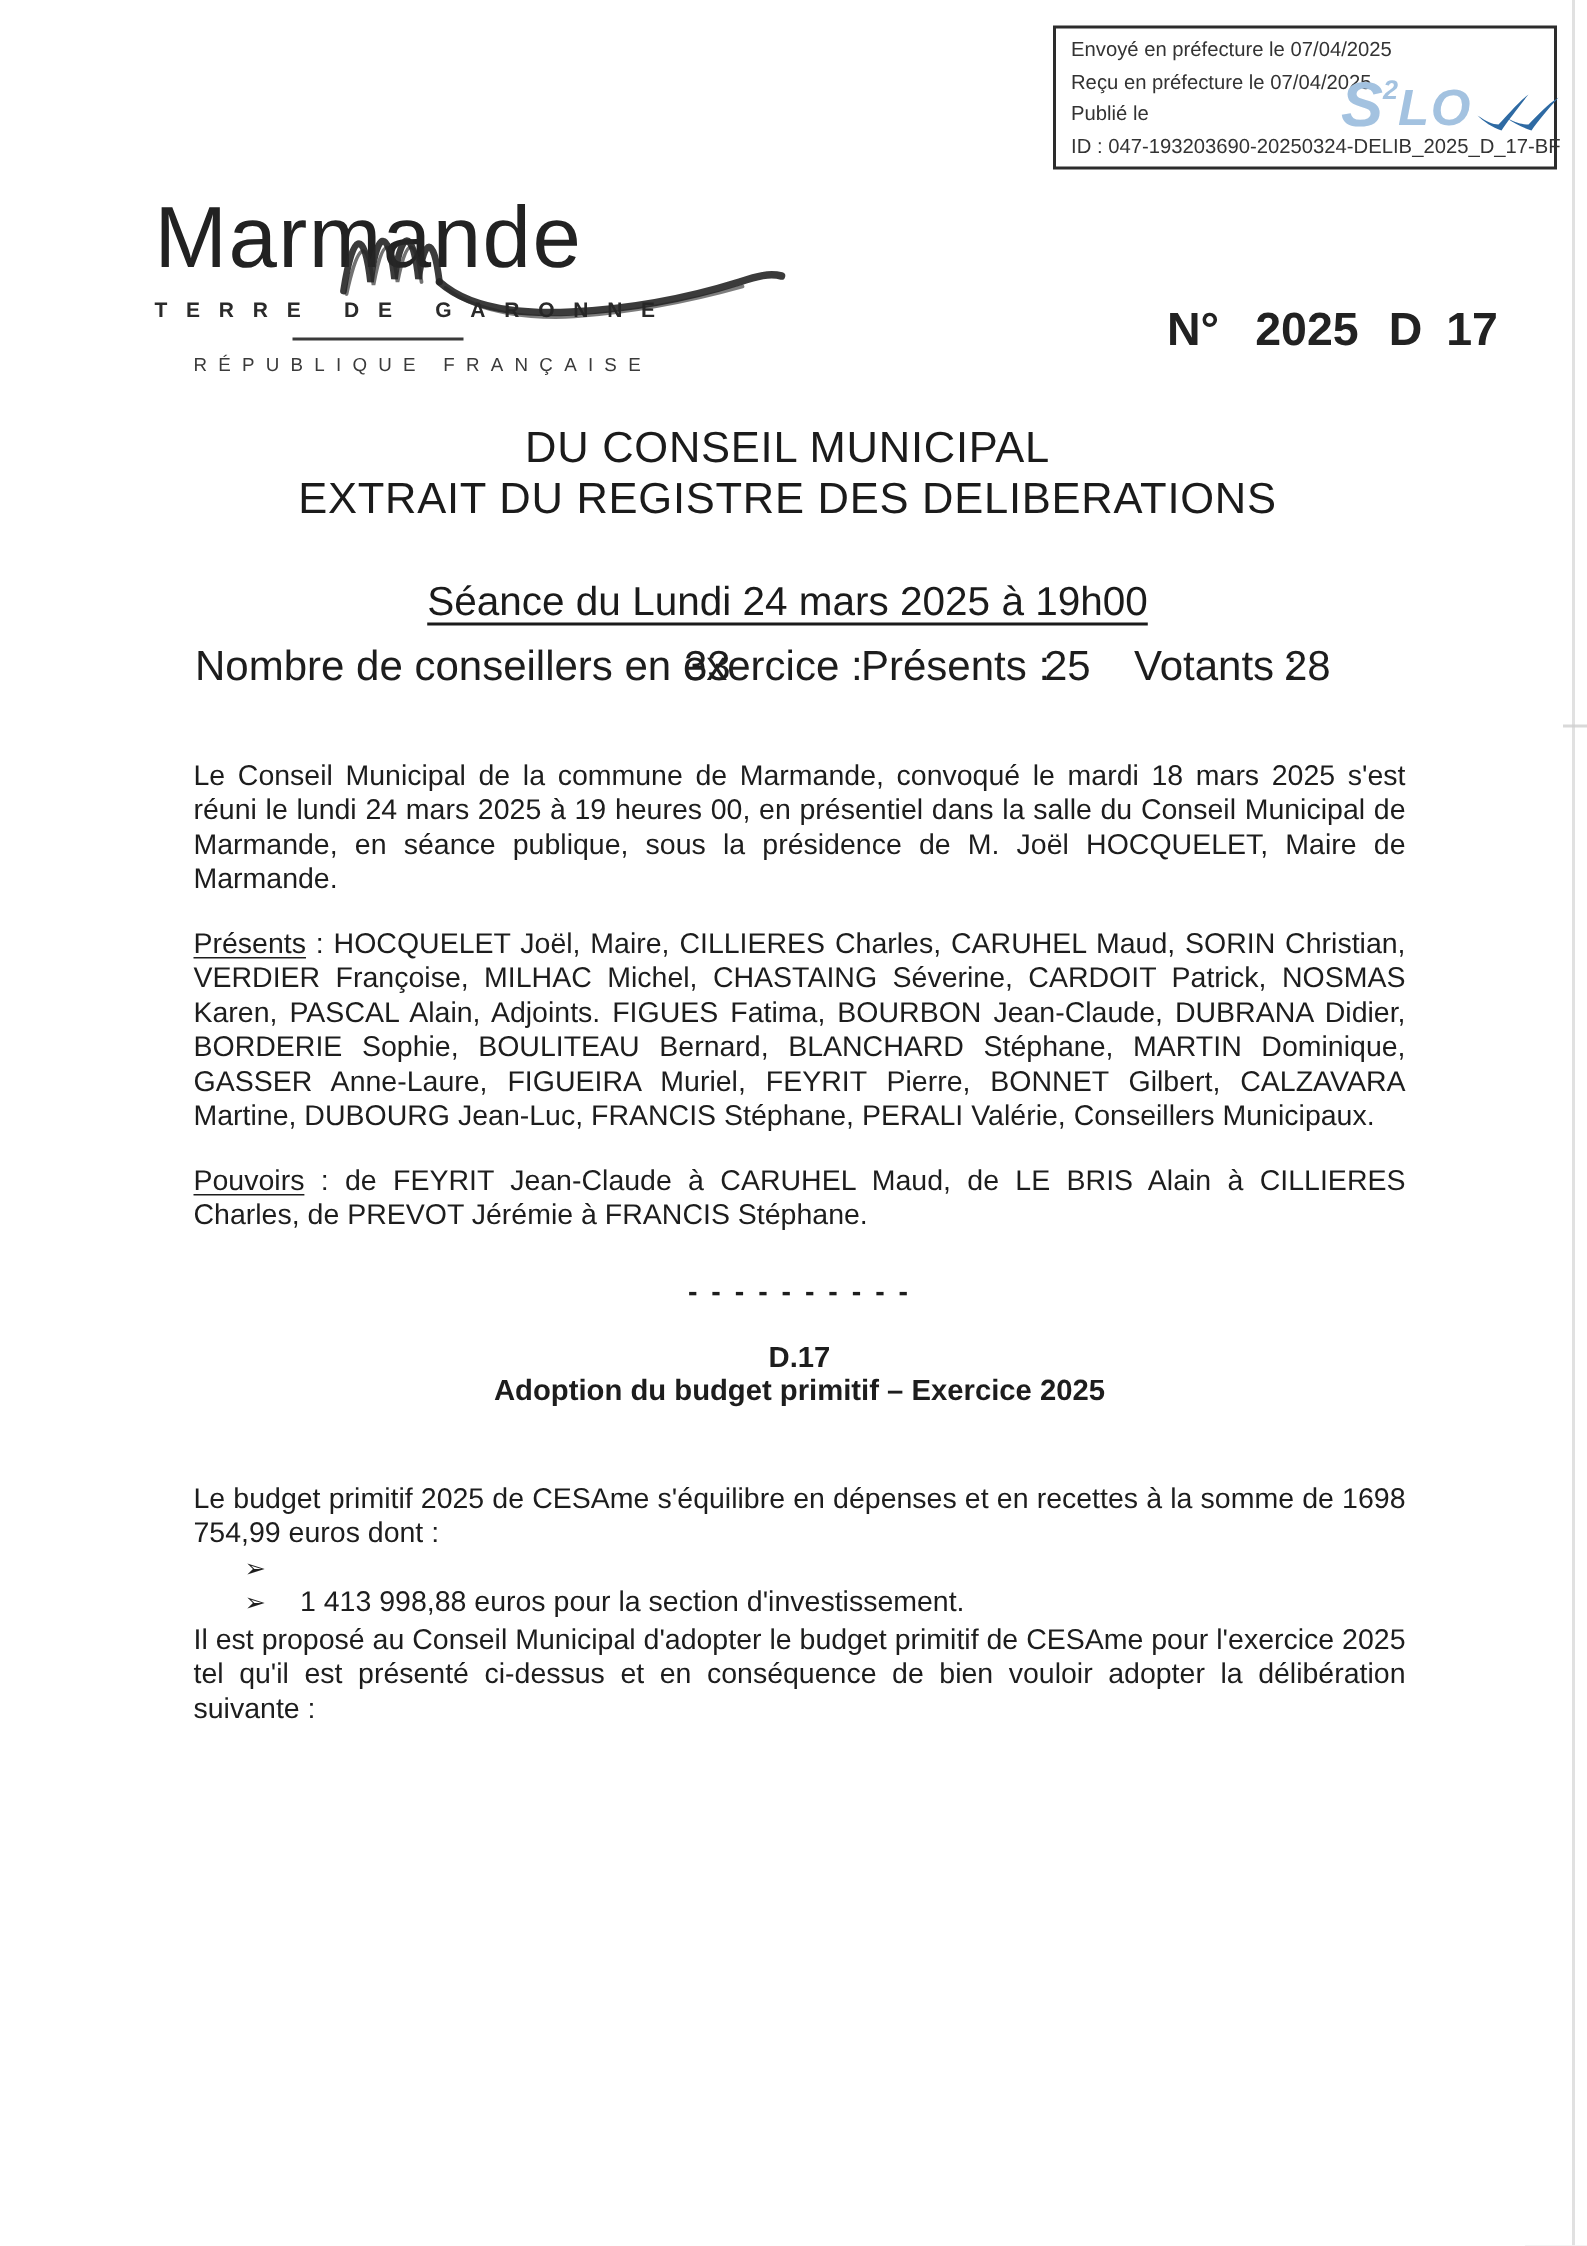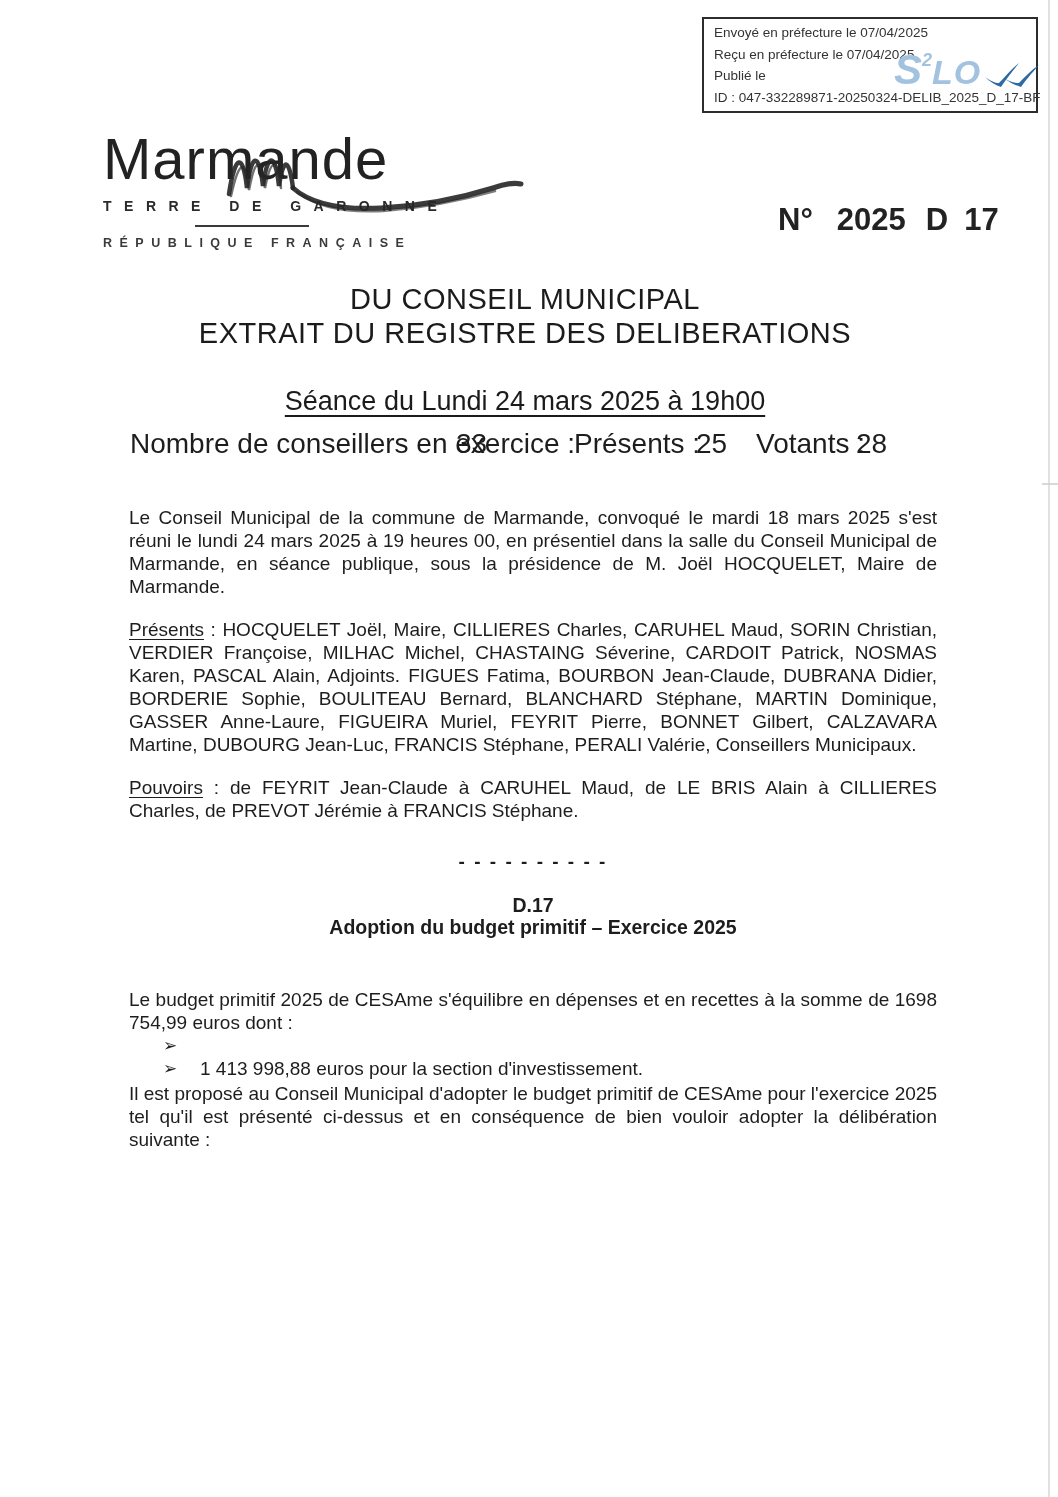--- a/index.html
+++ b/index.html
@@ -34,21 +34,21 @@
   .s2lo .exp{font-size:18px;margin-top:2px;}
   .s2lo .lo{font-size:34px;margin-top:6px;letter-spacing:1px;}
   .s2lo svg{margin-left:2px;margin-top:10px;}
 
   
   .logo-block{position:absolute;left:103px;top:128px;width:320px;}
   .city{font-size:58px;font-weight:500;letter-spacing:1px;color:#222;line-height:62px;}
   .scribble{position:absolute;left:108px;top:8px;width:320px;height:90px;pointer-events:none;}
   .tagline{font-size:14px;font-weight:600;letter-spacing:12.5px;color:#2a2a2a;margin-top:8px;white-space:nowrap;}
   .rule{width:114px;height:2px;background:#3a3a3a;margin:11px 0 9px 92px;}
-  .republic{font-size:12.5px;font-weight:700;letter-spacing:7.5px;color:#3a3a3a;white-space:nowrap;}
+  .republic{font-size:12.5px;font-weight:400;letter-spacing:7.5px;color:#3a3a3a;margin-left:26px;white-space:nowrap;}
 
   
   .ref{
     position:absolute;left:778px;top:202px;
     font-size:31px;font-weight:700;color:#222;
     display:flex;align-items:baseline;white-space:nowrap;
   }
   .ref .g1{margin-left:24px;text-align:center;} .ref .g2{margin-left:20px;} .ref .g3{margin-left:16px;}
 
   
@@ -83,21 +83,21 @@
 
 <div class="page">
 
   <div class="scan-line"></div>
   <div class="scan-tick"></div>
 
   <div class="stamp">
     <div class="stamp-line">Envoyé en préfecture le 07/04/2025</div>
     <div class="stamp-line">Reçu en préfecture le 07/04/2025</div>
     <div class="stamp-line">Publié le</div>
-    <div class="stamp-line">ID : 047-332289871-20250324-DELIB_2025_D_17-BF</div>
+    <div class="stamp-line">ID : 047-193203690-20250324-DELIB_2025_D_17-BF</div>
     <div class="s2lo">
       <span class="s">S</span>
       <span class="exp">2</span>
       <span class="lo">LO</span>
       <svg width="62" height="34" viewBox="0 0 62 34">
         <path d="M2 18 C8 22 12 24 16 24 C22 18 28 10 36 4 C28 14 22 22 18 28 C12 26 6 22 2 18 Z" fill="#2e6aa3"></path>
         <path d="M22 20 C28 23 32 24 36 24 C42 18 48 11 56 6 C48 15 42 22 38 28 C32 26 26 23 22 20 Z" fill="#2e6aa3"></path>
       </svg>
     </div>
   </div>

